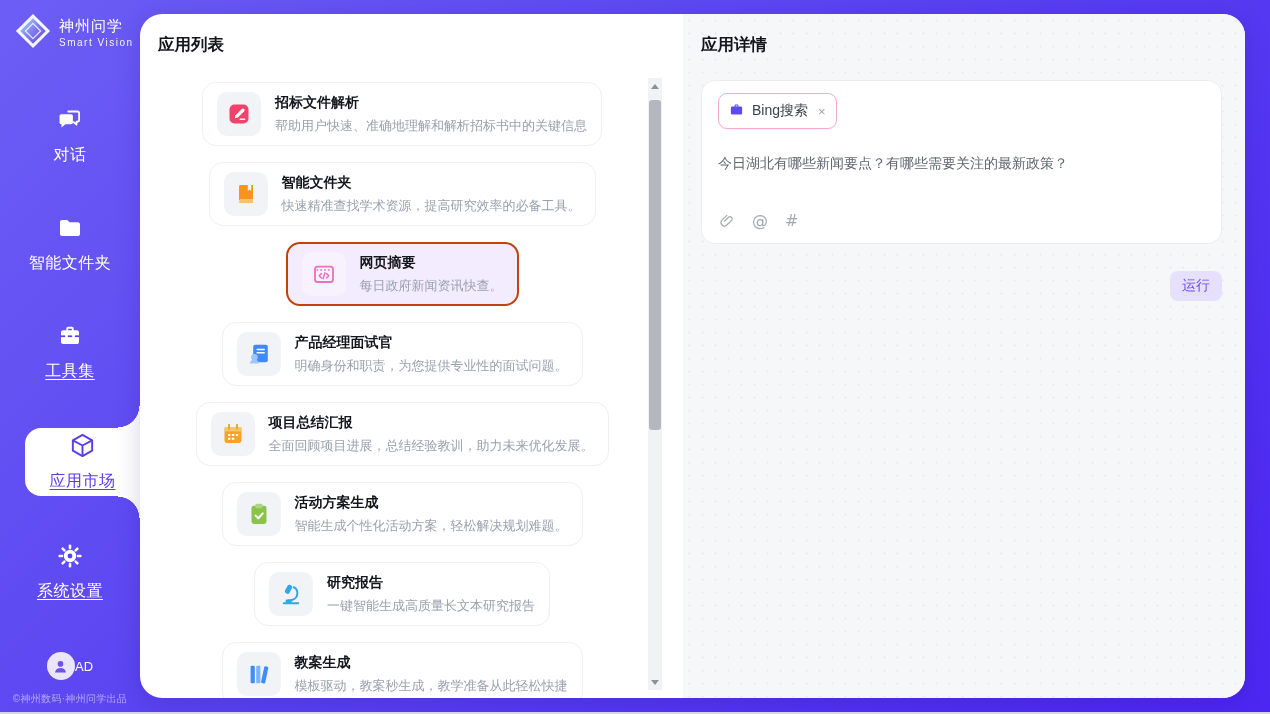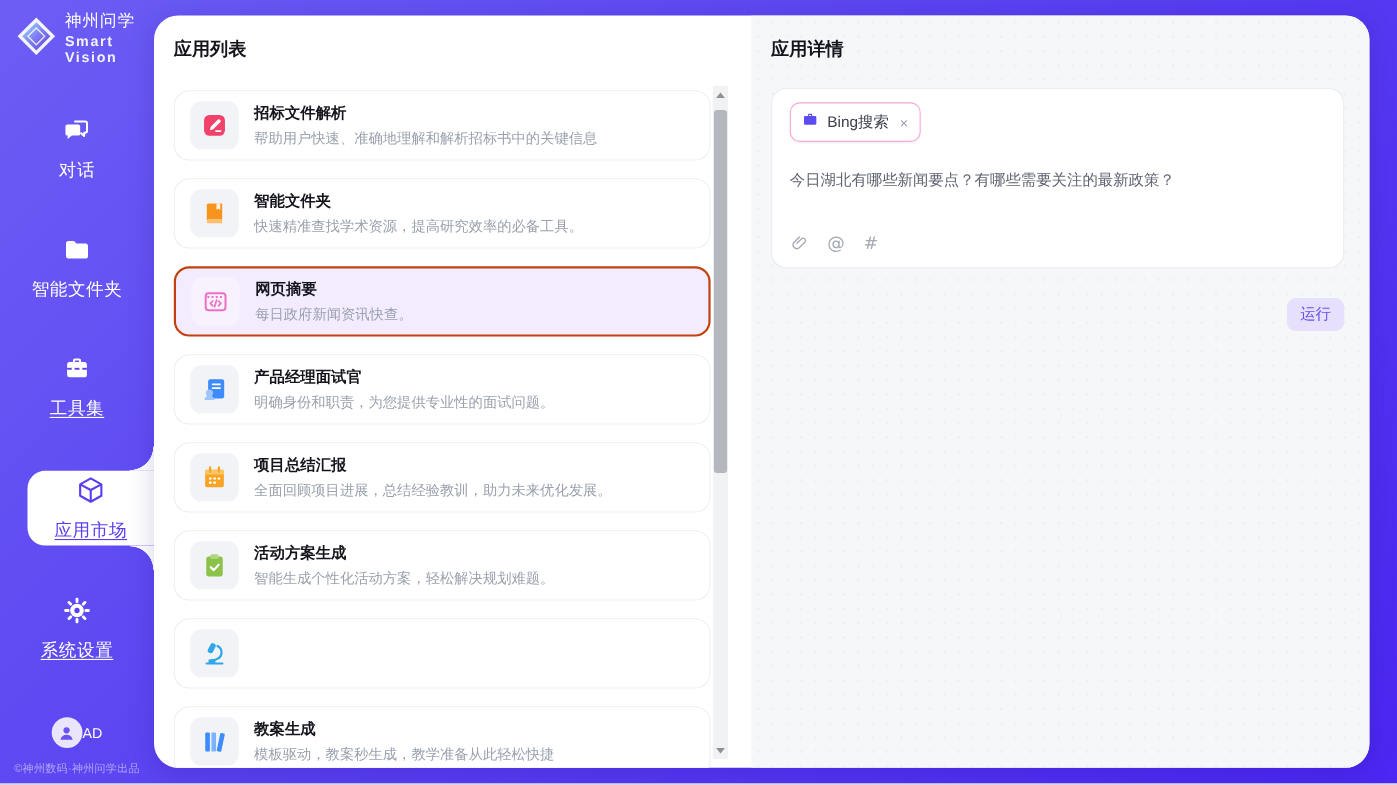--- a/index.html
+++ b/index.html
@@ -7,39 +7,39 @@
     width:1270px;height:714px;position:relative;overflow:hidden;
     font-family:"Liberation Sans","DejaVu Sans",sans-serif;
     background:linear-gradient(135deg,#6c5ef5 0%,#5a43f1 45%,#4c26f2 100%);
     -webkit-font-smoothing:antialiased;
   }
   
   .sidebar{position:absolute;left:0;top:0;width:140px;height:714px;color:#fff;}
   .logo{position:absolute;top:12px;left:14px;display:flex;align-items:center;gap:7px;}
   .logo-txt{display:flex;flex-direction:column;line-height:1.1;}
   .logo-name{font-size:15px;font-weight:normal;letter-spacing:1px;}
-  .logo-sub{font-size:13px;letter-spacing:1.5px;opacity:.92;margin-top:2px;font-weight:bold;}
+  .logo-sub{font-size:10px;letter-spacing:1.5px;opacity:.92;margin-top:2px;}
   .nav{position:absolute;top:104px;left:0;width:140px;display:flex;flex-direction:column;gap:44px;}
   .nav-item{width:140px;height:64px;display:flex;flex-direction:column;align-items:center;justify-content:center;gap:8px;color:#fff;cursor:pointer;}
   .nav-item .label{font-size:16px;letter-spacing:.5px;}
   .nav-item .label.u{text-decoration:underline;text-underline-offset:3px;}
   .nav-item.active{position:relative;align-self:flex-end;width:115px;height:68px;background:#fff;border-radius:16px 0 0 16px;color:#5b3df0;}
   .curve{position:absolute;right:0;width:22px;height:22px;pointer-events:none;}
   .curve-top{top:-22px;background:radial-gradient(circle 22px at 0 0,rgba(0,0,0,0) 21px,#fff 21.5px);}
   .curve-bottom{bottom:-22px;background:radial-gradient(circle 22px at 0 100%,rgba(0,0,0,0) 21px,#fff 21.5px);}
   .user-row{position:absolute;bottom:34px;left:0;width:140px;display:flex;align-items:center;justify-content:center;}
   .avatar{width:28px;height:28px;border-radius:50%;background:#eae5fb;display:flex;align-items:center;justify-content:center;}
   .user-name{font-size:13px;color:#fff;}
   .copyright{position:absolute;bottom:8px;left:0;width:140px;text-align:center;font-size:10px;color:rgba(255,255,255,.5);letter-spacing:.3px;}
   
   .content{position:absolute;left:140px;top:14px;right:25px;bottom:16px;background:#fff;border-radius:22px;display:flex;overflow:hidden;box-shadow:0 4px 24px rgba(28,8,120,.18);}
   .panel-title{font-size:16.5px;font-weight:bold;color:#13141c;}
   
   .left-panel{width:543px;position:relative;padding:20px 0 0 18px;box-sizing:border-box;}
-  .app-list{margin-top:26px;width:488px;display:flex;flex-direction:column;gap:16px;}
+  .app-list{margin-top:26px;width:488px;display:flex;flex-direction:column;gap:16px;align-items:center;}
   .app-card{height:64px;border:1px solid #efeff3;border-radius:14px;background:#fff;display:flex;align-items:center;gap:14px;padding:0 14px;cursor:pointer;box-sizing:border-box;flex:0 0 auto;}
   .app-card.selected{background:#f3ecfe;border:2px solid #c2410c;}
   .tile{width:44px;height:44px;border-radius:10px;background:#f2f3f7;display:flex;align-items:center;justify-content:center;flex:0 0 auto;}
   .app-card.selected .tile{background:#f7f2fe;}
   .card-text{display:flex;flex-direction:column;gap:5px;min-width:0;}
   .card-name{font-size:14px;font-weight:bold;color:#15161d;}
   .card-desc{font-size:13px;color:#9aa1ad;white-space:nowrap;}
   
   .scrollbar{position:absolute;right:21px;top:64px;bottom:8px;width:14px;background:#f1f2f4;}
   .scroll-btn{position:absolute;left:0;width:14px;height:16px;display:flex;align-items:center;justify-content:center;cursor:pointer;}
@@ -240,20 +240,24 @@
   </div>
         <div class="app-card">
     <span class="tile">
             <svg width="24" height="24" viewBox="0 0 24 24">
               <path d="M4.8 21.2h14.4" stroke="#2fa7e9" stroke-width="2" stroke-linecap="round"></path>
               <path d="M9 18.4c5.8 0 9.4-3 9.4-7.2 0-2.7-1.5-4.9-3.7-6" fill="none" stroke="#2fa7e9" stroke-width="2" stroke-linecap="round"></path>
               <rect x="7" y="2.6" width="5" height="9.4" rx="2.2" transform="rotate(28 9.5 7.3)" fill="#2fa7e9"></rect>
               <path d="M6.6 17.6h6.2v3.2H6.6Z" fill="#2fa7e9"></path>
             </svg>
           </span>
+    <span class="card-text">
+      <span class="card-name">研究报告</span>
+      <span class="card-desc">一键智能生成高质量长文本研究报告</span>
+    </span>
   </div>
         <div class="app-card">
     <span class="tile">
             <svg width="24" height="24" viewBox="0 0 24 24">
               <rect x="3.6" y="3.8" width="4.2" height="17.4" rx="1" fill="#3d8bfd"></rect>
               <rect x="9.2" y="3.8" width="4.2" height="17.4" rx="1" fill="#7ab3ff"></rect>
               <rect x="15.6" y="4.4" width="4.2" height="17" rx="1" transform="rotate(12 17.7 12.9)" fill="#3d8bfd"></rect>
             </svg>
           </span>
     <span class="card-text">

